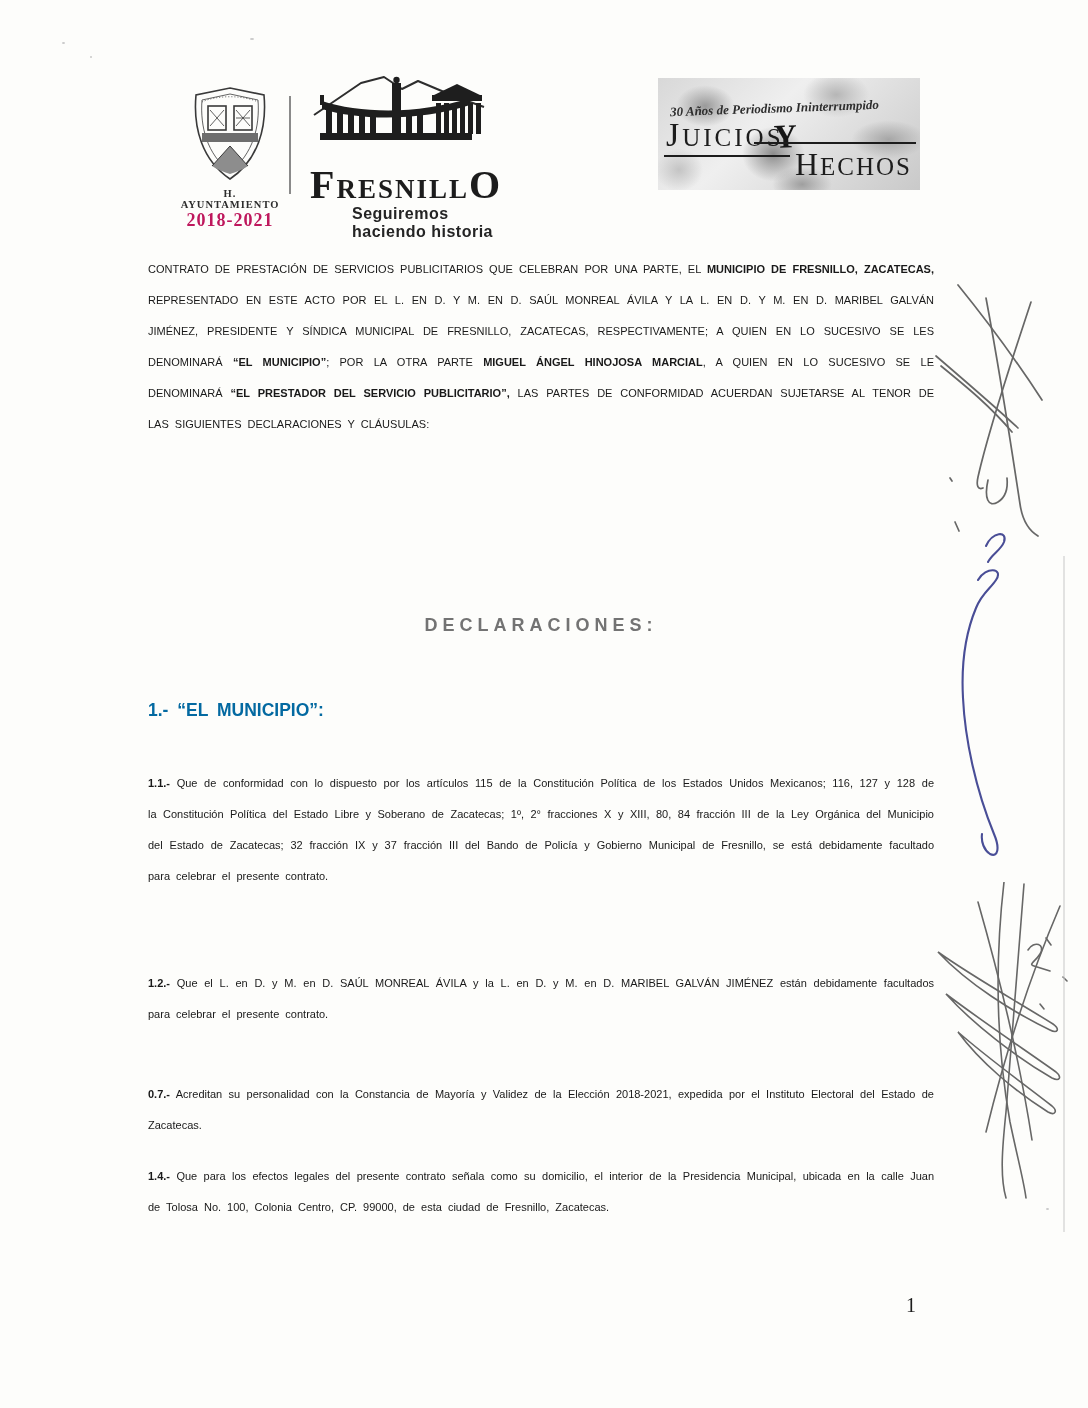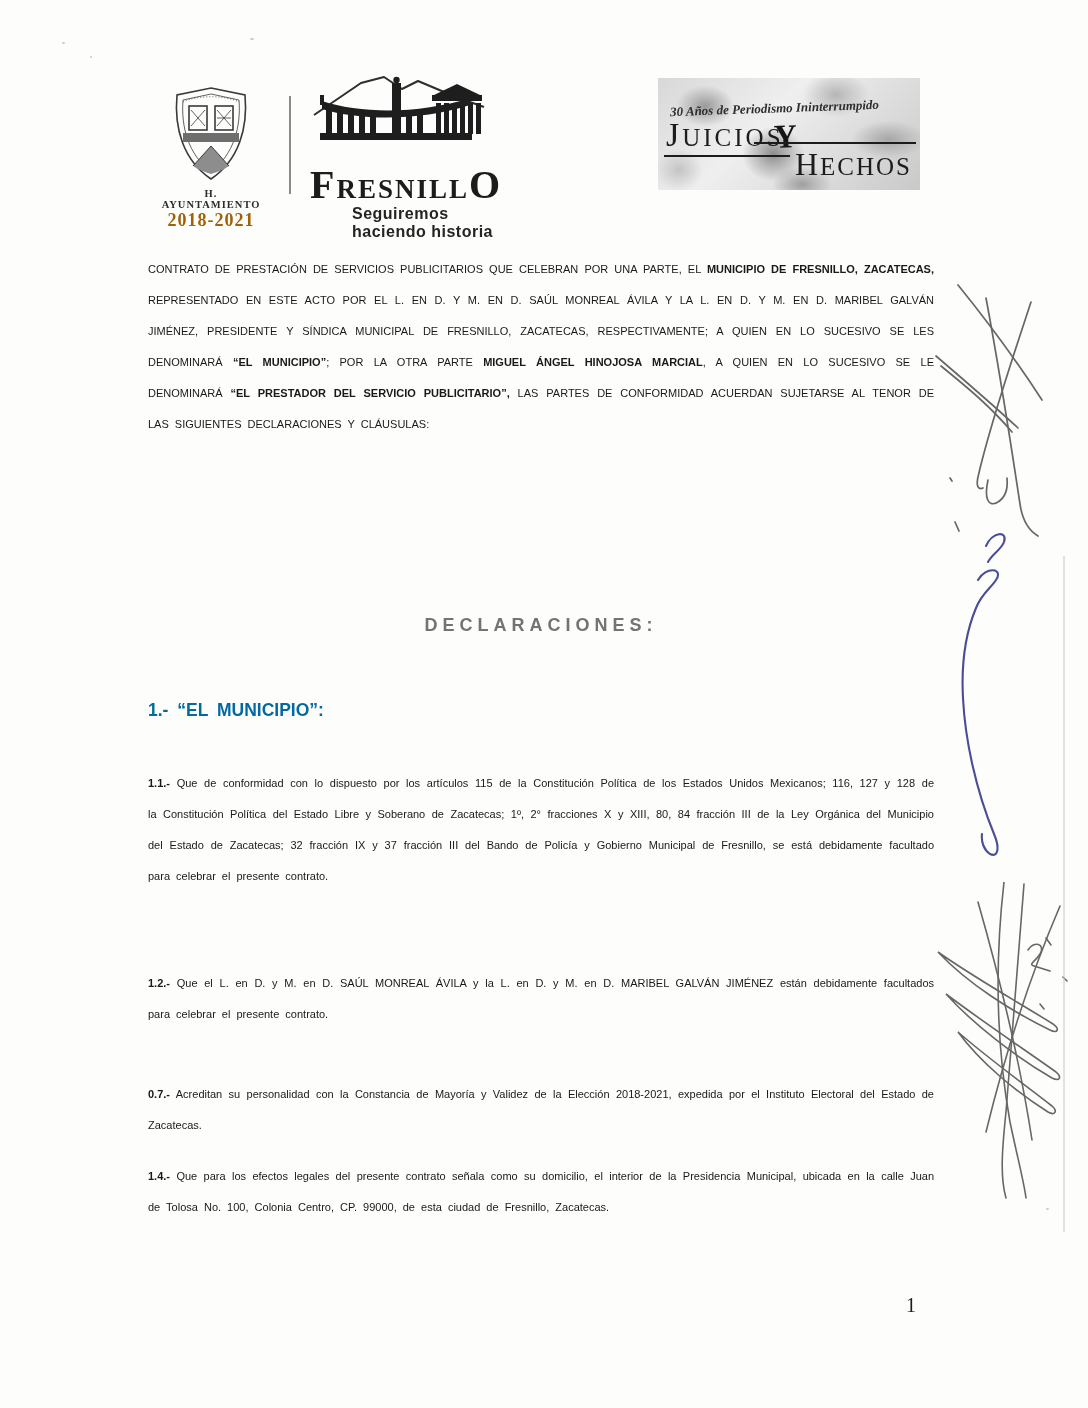--- a/index.html
+++ b/index.html
@@ -2,23 +2,23 @@
 <html><head>
 <meta charset="utf-8">
 <style>
   html,body{margin:0;padding:0;background:#e8e8e8;}
   .page{
     position:relative;width:1088px;height:1408px;margin:0 auto;
     background:#fdfdfb;overflow:hidden;
     font-family:"Liberation Sans",sans-serif;color:#1b1b1b;
   }
   
-  .crest{position:absolute;left:157px;top:86px;width:108px;text-align:center;}
+  .crest{position:absolute;left:176px;top:86px;width:108px;text-align:center;}
   .crest-caption1{font-family:"Liberation Serif",serif;font-weight:bold;font-size:10.5px;letter-spacing:1px;color:#2c2c2c;margin-top:2px;}
-  .crest-caption2{font-family:"Liberation Serif",serif;font-weight:bold;font-size:18px;letter-spacing:1px;color:#a16207;}
+  .crest-caption2{font-family:"Liberation Serif",serif;font-weight:bold;font-size:18px;letter-spacing:1px;color:#be185d;}
   .logo-divider{position:absolute;left:289px;top:96px;width:2px;height:98px;background:#8a8a8a;}
   .fresnillo{position:absolute;left:306px;top:73px;width:210px;}
   .fresnillo-word{margin-top:-4px;margin-left:4px;font-family:"Liberation Serif",serif;font-weight:bold;color:#1c1c1c;letter-spacing:2px;white-space:nowrap;}
   .fw-big{font-size:40px;}
   .fw-small{font-size:27px;}
   .fresnillo-tagline{margin-top:-3px;margin-left:46px;font-size:16px;font-weight:bold;color:#242424;letter-spacing:0.5px;}
   
   .badge{
     position:absolute;left:658px;top:78px;width:262px;height:112px;overflow:hidden;
     background:

